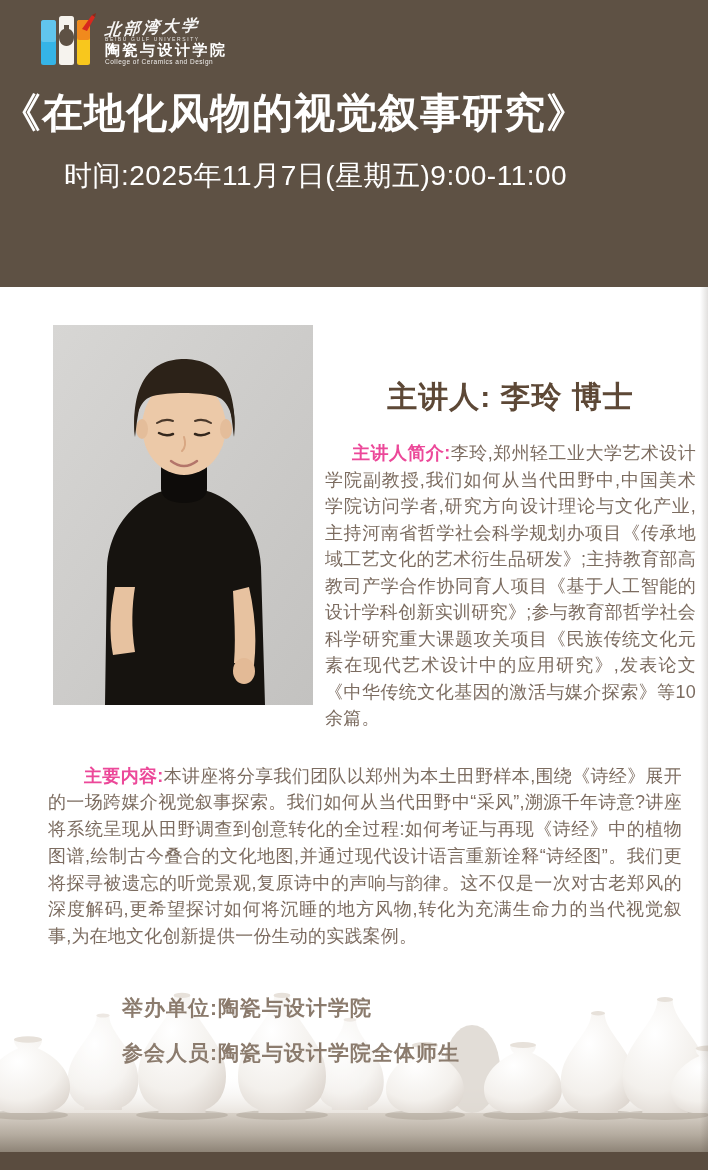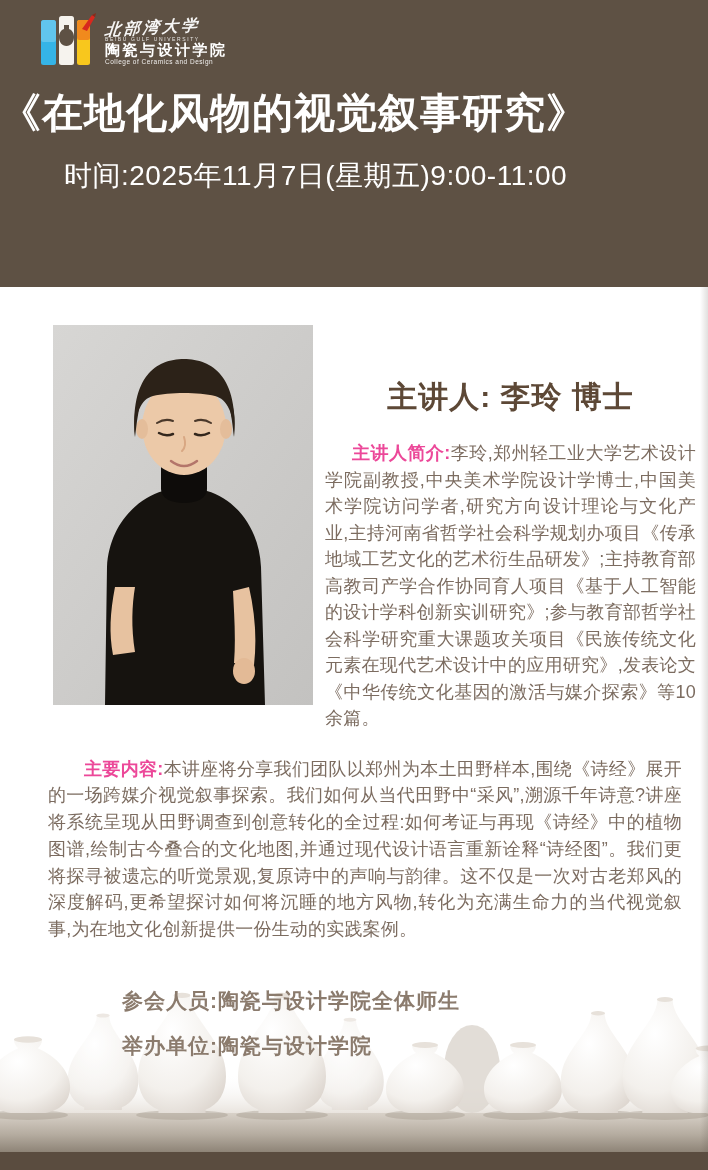--- a/index.html
+++ b/index.html
@@ -73,21 +73,21 @@
   }
   .bio{
     margin-top:22px;
     font-size:18px;line-height:26.5px;
     color:var(--body-text);
     text-align:justify;text-indent:1.5em;
     letter-spacing:.2px;
   }
   .bio b,.abstract b{font-weight:700;color:#ec4899;}
   .abstract{
-    margin:24px 26px 0 48px;
+    margin:31px 26px 0 48px;
     font-size:18px;line-height:26.8px;
     color:var(--body-text);
     text-align:justify;text-indent:2em;
     letter-spacing:.2px;
   }
   .org-block{margin:44px 0 0 122px;}
   .org-line{
     font-size:21px;font-weight:600;
     color:var(--org-text);
     letter-spacing:1px;
@@ -173,29 +173,29 @@
           <path d="M142,96 q8,-3 16,2" stroke="#4a382a" stroke-width="2" fill="none" stroke-linecap="round"></path>
           <path d="M106,108 q7,4 14,1" stroke="#33261c" stroke-width="2.5" fill="none" stroke-linecap="round"></path>
           <path d="M142,109 q7,3 14,-1" stroke="#33261c" stroke-width="2.5" fill="none" stroke-linecap="round"></path>
           <path d="M131,112 q3,9 -2,14" stroke="#d8a783" stroke-width="2" fill="none" stroke-linecap="round"></path>
           <path d="M118,136 q13,10 26,0" stroke="#b3756a" stroke-width="2.5" fill="none" stroke-linecap="round"></path>
         </svg>
       </div>
 
       <div class="speaker-right">
         <h2 class="speaker-heading">主讲人: 李玲 博士</h2>
-        <p class="bio"><b>主讲人简介:</b><span>李玲,郑州轻工业大学艺术设计学院副教授,中央美术学院设计学博士,中国美术学院访问学者,研究方向设计理论与文化产业,主持河南省哲学社会科学规划办项目《传承地域工艺文化的艺术衍生品研发》;主持教育部高教司产学合作协同育人项目《基于人工智能的设计学科创新实训研究》;参与教育部哲学社会科学研究重大课题攻关项目《民族传统文化元素在现代艺术设计中的应用研究》,发表论文《中华传统文化基因的激活与媒介探索》等10余篇。</span></p>
+        <p class="bio"><b>主讲人简介:</b><span>李玲,郑州轻工业大学艺术设计学院副教授,我们如何从当代田野中,中国美术学院访问学者,研究方向设计理论与文化产业,主持河南省哲学社会科学规划办项目《传承地域工艺文化的艺术衍生品研发》;主持教育部高教司产学合作协同育人项目《基于人工智能的设计学科创新实训研究》;参与教育部哲学社会科学研究重大课题攻关项目《民族传统文化元素在现代艺术设计中的应用研究》,发表论文《中华传统文化基因的激活与媒介探索》等10余篇。</span></p>
       </div>
     </section>
 
     <p class="abstract"><b>主要内容:</b><span>本讲座将分享我们团队以郑州为本土田野样本,围绕《诗经》展开的一场跨媒介视觉叙事探索。我们如何从当代田野中“采风”,溯源千年诗意?讲座将系统呈现从田野调查到创意转化的全过程:如何考证与再现《诗经》中的植物图谱,绘制古今叠合的文化地图,并通过现代设计语言重新诠释“诗经图”。我们更将探寻被遗忘的听觉景观,复原诗中的声响与韵律。这不仅是一次对古老郑风的深度解码,更希望探讨如何将沉睡的地方风物,转化为充满生命力的当代视觉叙事,为在地文化创新提供一份生动的实践案例。</span></p>
 
     <div class="org-block">
+      <p class="org-line">举办单位:陶瓷与设计学院</p>
       <p class="org-line">参会人员:陶瓷与设计学院全体师生</p>
-      <p class="org-line">举办单位:陶瓷与设计学院</p>
     </div>
   </main>
 
   <div class="vases">
     <svg viewBox="0 0 708 165" width="708" height="165" aria-hidden="true">
       <defs>
         <radialGradient id="vg" cx="38%" cy="30%" r="80%">
           <stop offset="0" stop-color="#ffffff"></stop>
           <stop offset="0.65" stop-color="#f3f0ec"></stop>
           <stop offset="1" stop-color="#ddd6cf"></stop>

